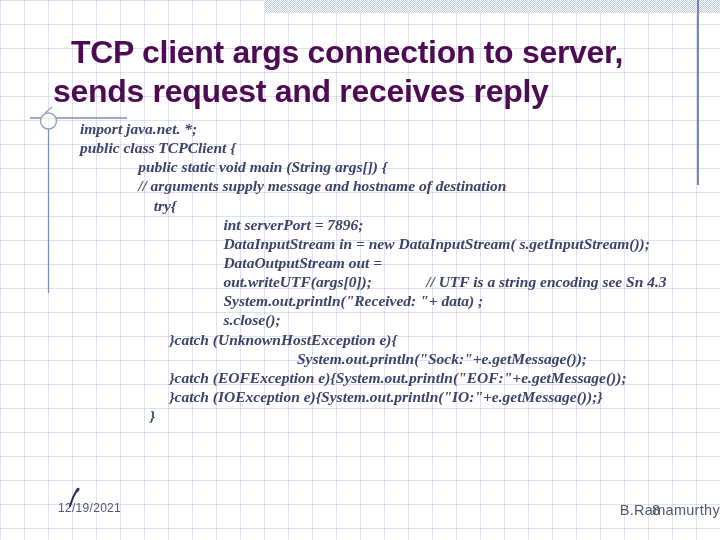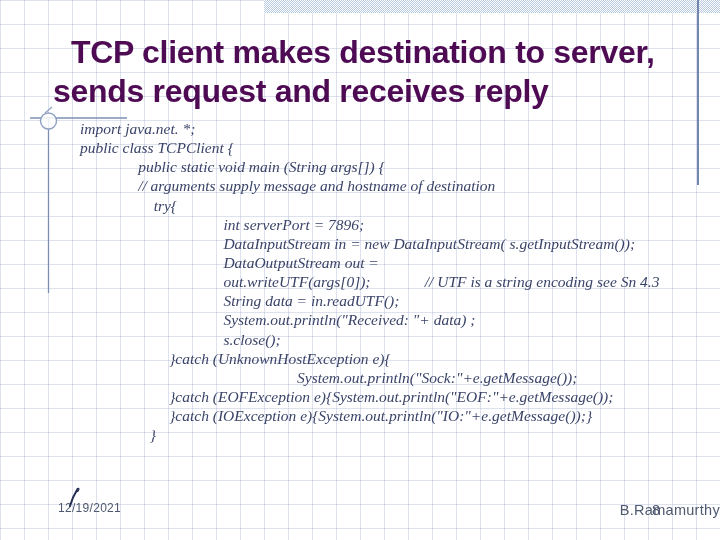--- a/index.html
+++ b/index.html
@@ -25,21 +25,21 @@
   .title-block{
     position:absolute;left:53px;top:33px;width:615px;
     color:var(--title-color,#4e0b54);
     font-size:32px;line-height:38.5px;font-weight:bold;letter-spacing:-0.3px;
   }
   .title-line1{padding-left:18px;}
   .code-block{
     position:absolute;left:80px;top:119px;width:640px;
     color:var(--code-color,#3a4368);
     font-family:"Liberation Serif", serif;
-    font-style:italic;font-weight:normal;
+    font-style:italic;font-weight:bold;
     font-size:15.5px;line-height:19.15px;
   }
   .code-line{white-space:pre;height:19.15px;}
   .footer-date{
     position:absolute;left:58px;top:501px;
     color:var(--footer-color,#4e586e);font-size:12px;letter-spacing:0.3px;
   }
   .footer-author{
     position:absolute;left:0;right:0;top:502px;text-align:right;
     color:var(--footer-color,#4e586e);font-size:14.5px;letter-spacing:0.3px;
@@ -59,35 +59,34 @@
   <div class="right-line"></div>
 
   <svg class="ornament" viewBox="0 0 110 200">
     <line x1="5" y1="13" x2="102" y2="13" stroke="#7d8fb0" stroke-width="1.3"></line>
     <line x1="23.5" y1="12" x2="23.5" y2="188" stroke="#7d8fb0" stroke-width="1.3"></line>
     <line x1="20" y1="8" x2="27" y2="2" stroke="#8fa2c2" stroke-width="1.2"></line>
     <circle cx="23.5" cy="16" r="8" fill="rgba(255,255,255,0.85)" stroke="#8fa2c2" stroke-width="1.4"></circle>
   </svg>
 
   <div class="title-block">
-    <div class="title-line1">TCP client makes destination to server,</div>
+    <div class="title-line1">TCP client args connection to server,</div>
     <div class="title-line2">sends request and receives reply</div>
   </div>
 
   <div class="code-block">
       <div class="code-line">import java.net. *;</div>
       <div class="code-line">public class TCPClient {</div>
       <div class="code-line">               public static void main (String args[]) {</div>
       <div class="code-line">               // arguments supply message and hostname of destination</div>
       <div class="code-line">                   try{</div>
       <div class="code-line">                                     int serverPort = 7896;</div>
       <div class="code-line">                                     DataInputStream in = new DataInputStream( s.getInputStream());</div>
       <div class="code-line">                                     DataOutputStream out =</div>
       <div class="code-line">                                     out.writeUTF(args[0]);              // UTF is a string encoding see Sn 4.3</div>
-      <div class="code-line">                                     String data = in.readUTF();</div>
       <div class="code-line">                                     System.out.println("Received: "+ data) ;</div>
       <div class="code-line">                                     s.close();</div>
       <div class="code-line">                       }catch (UnknownHostException e){</div>
       <div class="code-line">                                                        System.out.println("Sock:"+e.getMessage());</div>
       <div class="code-line">                       }catch (EOFException e){System.out.println("EOF:"+e.getMessage());</div>
       <div class="code-line">                       }catch (IOException e){System.out.println("IO:"+e.getMessage());}</div>
       <div class="code-line">                  }</div>
     </div>
 
   <div class="footer-date">12/19/2021</div>

